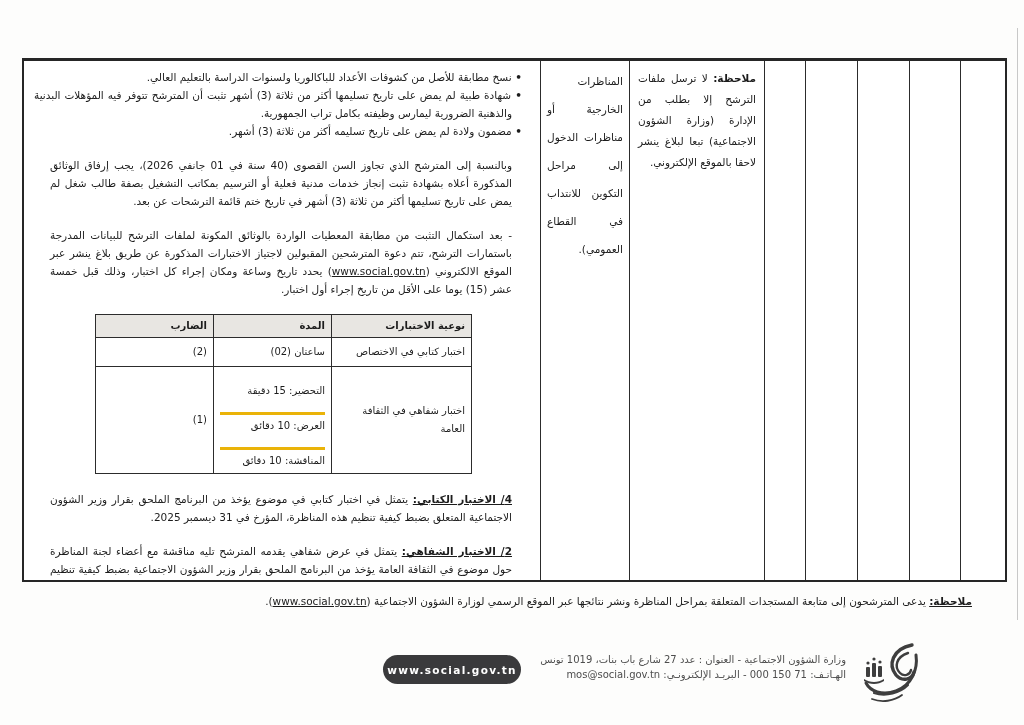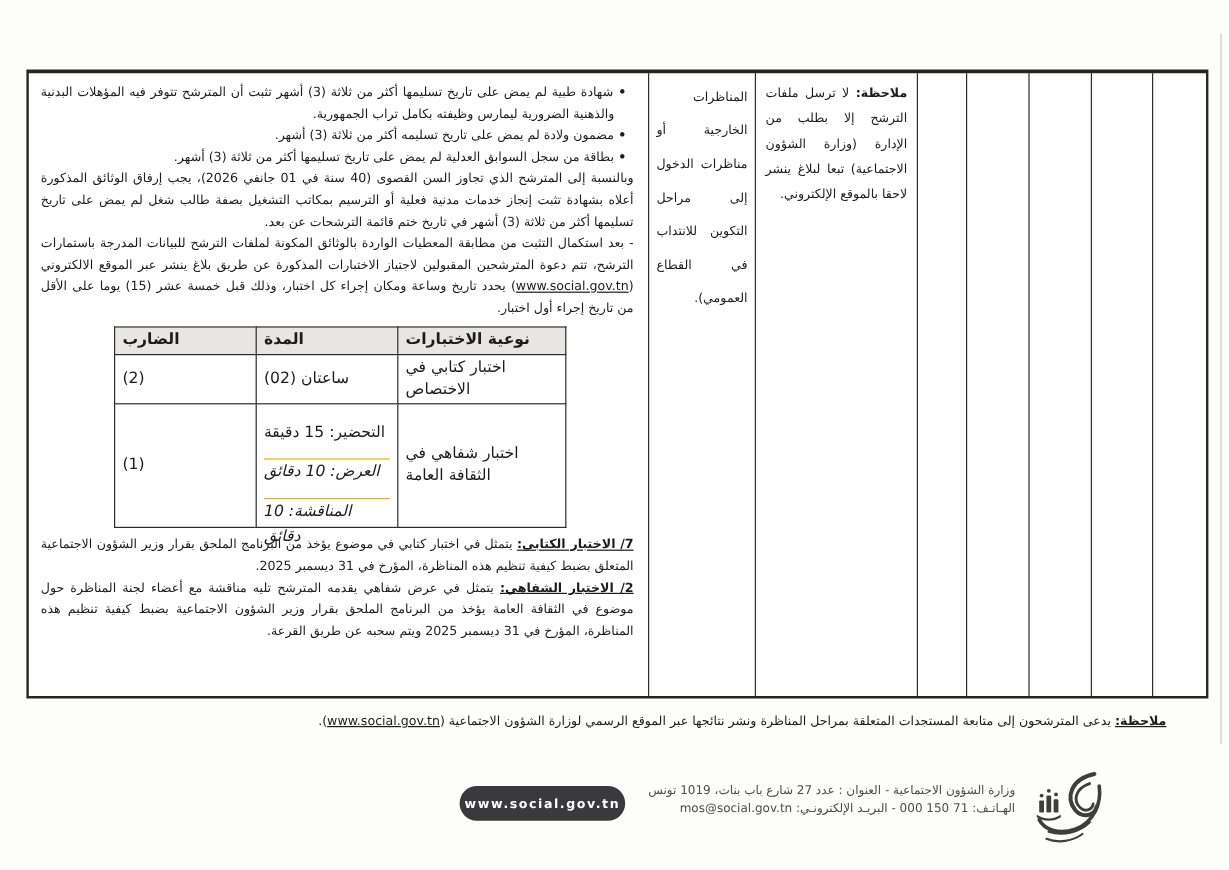--- a/index.html
+++ b/index.html
@@ -26,40 +26,40 @@
 
   .b{font-weight:bold;}
   .bu{font-weight:bold;text-decoration:underline;}
   .u{text-decoration:underline;}
 
   
   ul.bullets{margin:2px 0 0;padding:0 6px 0 0;list-style:none;}
   ul.bullets li{text-align:justify;text-indent:-10px;padding-right:10px;}
   ul.bullets li::before{content:"\2022\00A0";font-weight:bold;}
 
-  .c-main p{margin:0;text-align:justify;}
+  .c-main p{margin:16px;text-align:justify;}
   .p-age{margin-top:4px;}
   .p-reject{margin-top:7px;font-weight:bold;text-indent:16px;}
   .p-verify{margin-top:6px;}
   .p-stage2{margin-top:7px;}
   .p-written{margin-top:6px;}
   .p-oral{margin-top:4px;}
 
   
   table.exam{border-collapse:collapse;margin:6px 56px 5px auto;direction:rtl;}
   table.exam th,table.exam td{
-    border:1.3px solid #2c2c2c;font-size:13px;text-align:left;
+    border:1.3px solid #2c2c2c;font-size:10px;text-align:right;
     padding:2px 6px;vertical-align:middle;box-sizing:border-box;
   }
   table.exam th{background:#e8e6e2;font-weight:bold;height:23px;}
   .w-type{width:140px;} .w-dur{width:118px;margin-top:20px;} .w-coef{width:118px;}
   tr.r1 td{height:29px;}
   td.dur-split{padding:0;}
   .dur-part{line-height:21px;height:21px;margin-top:11px;}
-  .dur-part + .dur-part{border-top:1px solid #eab308;font-style:italic;}
+  .dur-part + .dur-part{border-top:3px solid #eab308;}
 
   
   .bottom-note{
     position:absolute;top:592px;right:52px;left:30px;
     direction:rtl;text-align:right;font-size:10.5px;line-height:18px;
   }
 
   
   .footer-text{
     position:absolute;top:652px;right:178px;width:360px;
@@ -88,23 +88,23 @@
   <div class="col c-note">
     <span class="b">ملاحظة:</span><span> لا ترسل ملفات الترشح إلا بطلب من الإدارة (وزارة الشؤون الاجتماعية) تبعا لبلاغ ينشر لاحقا بالموقع الإلكتروني.</span>
   </div>
 
   <div class="col c-cont">
     <span>المناظرات الخارجية أو مناظرات الدخول إلى مراحل التكوين للانتداب في القطاع العمومي).</span>
   </div>
 
   <div class="col c-main">
     <ul class="bullets">
+      <li>نسخ مطابقة للأصل من كشوفات الأعداد للباكالوريا ولسنوات الدراسة بالتعليم العالي.</li>
       <li>شهادة طبية لم يمض على تاريخ تسليمها أكثر من ثلاثة (3) أشهر تثبت أن المترشح تتوفر فيه المؤهلات البدنية والذهنية الضرورية ليمارس وظيفته بكامل تراب الجمهورية.</li>
       <li>مضمون ولادة لم يمض على تاريخ تسليمه أكثر من ثلاثة (3) أشهر.</li>
-      <li>بطاقة من سجل السوابق العدلية لم يمض على تاريخ تسليمها أكثر من ثلاثة (3) أشهر.</li>
     </ul>
 
     <p class="p-age">وبالنسبة إلى المترشح الذي تجاوز السن القصوى (40 سنة في 01 جانفي 2026)، يجب إرفاق الوثائق المذكورة أعلاه بشهادة تثبت إنجاز خدمات مدنية فعلية أو الترسيم بمكاتب التشغيل بصفة طالب شغل لم يمض على تاريخ تسليمها أكثر من ثلاثة (3) أشهر في تاريخ ختم قائمة الترشحات عن بعد.</p>
 
 
     <p class="p-verify"><span>- بعد استكمال التثبت من مطابقة المعطيات الواردة بالوثائق المكونة لملفات الترشح للبيانات المدرجة باستمارات الترشح، تتم دعوة المترشحين المقبولين لاجتياز الاختبارات المذكورة عن طريق بلاغ ينشر عبر الموقع الالكتروني (</span><span class="u">www.social.gov.tn</span><span>) يحدد تاريخ وساعة ومكان إجراء كل اختبار، وذلك قبل خمسة عشر (15) يوما على الأقل من تاريخ إجراء أول اختبار.</span></p>
 
 
     <table class="exam">
       <thead>
@@ -125,21 +125,21 @@
           <td class="dur-split">
             <div class="dur-part">التحضير: 15 دقيقة</div>
             <div class="dur-part">العرض: 10 دقائق</div>
             <div class="dur-part">المناقشة: 10 دقائق</div>
           </td>
           <td>(1)</td>
         </tr>
       </tbody>
     </table>
 
-    <p class="p-written"><span class="bu">7/ الاختبار الكتابي:</span><span> يتمثل في اختبار كتابي في موضوع يؤخذ من البرنامج الملحق بقرار وزير الشؤون الاجتماعية المتعلق بضبط كيفية تنظيم هذه المناظرة، المؤرخ في 31 ديسمبر 2025.</span></p>
+    <p class="p-written"><span class="bu">4/ الاختبار الكتابي:</span><span> يتمثل في اختبار كتابي في موضوع يؤخذ من البرنامج الملحق بقرار وزير الشؤون الاجتماعية المتعلق بضبط كيفية تنظيم هذه المناظرة، المؤرخ في 31 ديسمبر 2025.</span></p>
 
     <p class="p-oral"><span class="bu">2/ الاختبار الشفاهي:</span><span> يتمثل في عرض شفاهي يقدمه المترشح تليه مناقشة مع أعضاء لجنة المناظرة حول موضوع في الثقافة العامة يؤخذ من البرنامج الملحق بقرار وزير الشؤون الاجتماعية بضبط كيفية تنظيم هذه المناظرة، المؤرخ في 31 ديسمبر 2025 ويتم سحبه عن طريق القرعة.</span></p>
 
   </div>
 </div>
 
 <div class="bottom-note">
   <span class="bu">ملاحظة:</span><span> يدعى المترشحون إلى متابعة المستجدات المتعلقة بمراحل المناظرة ونشر نتائجها عبر الموقع الرسمي لوزارة الشؤون الاجتماعية (</span><span class="u">www.social.gov.tn</span><span>).</span>
 </div>
 

